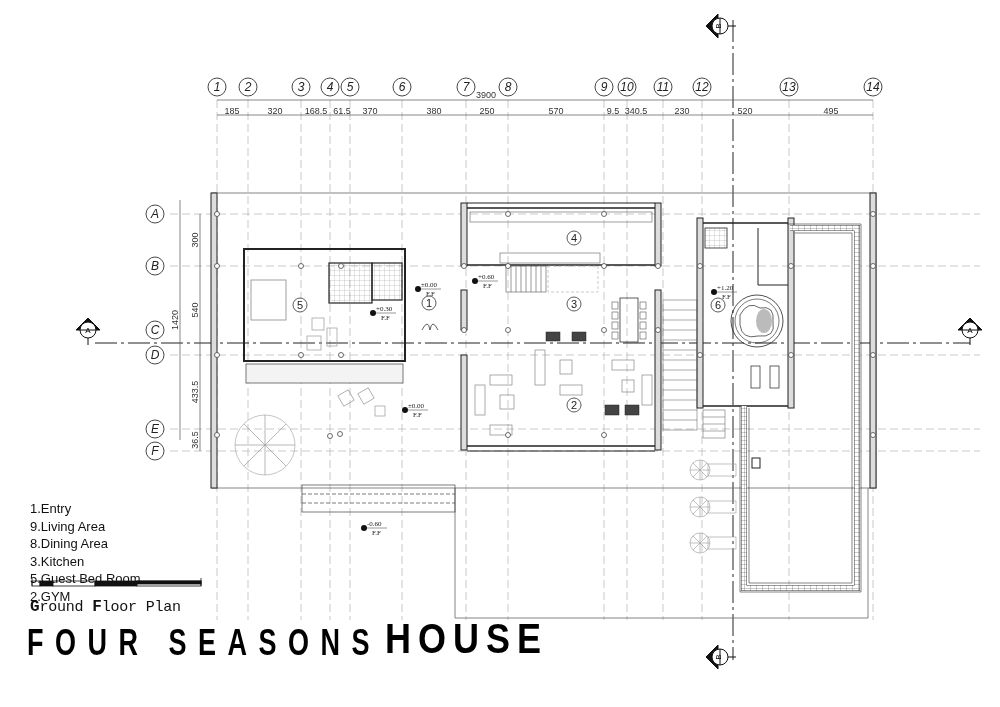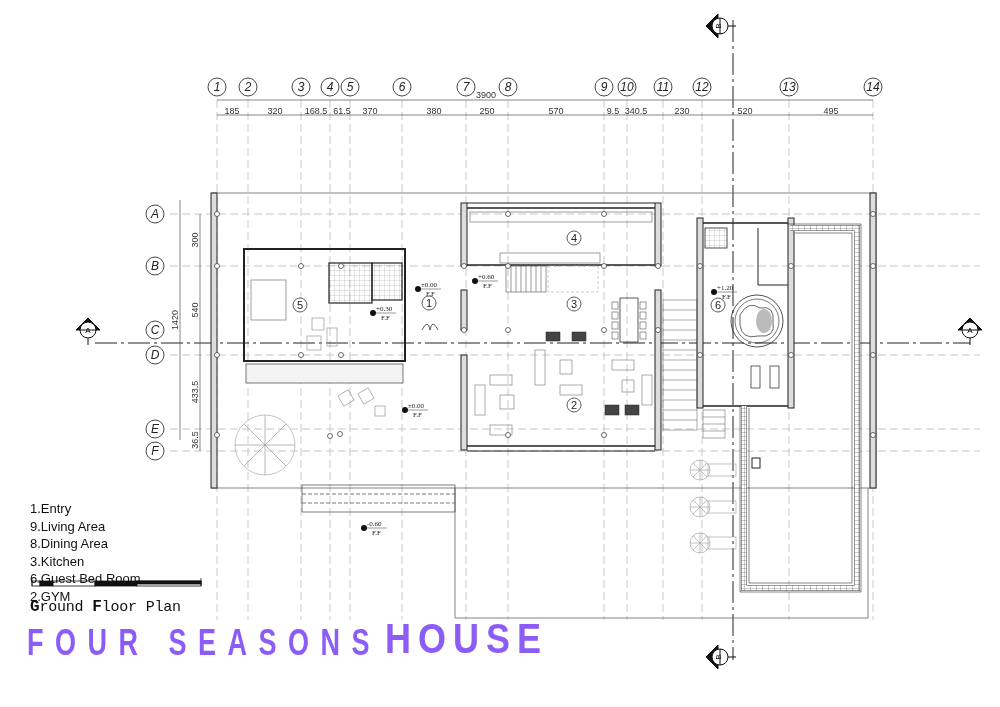--- a/index.html
+++ b/index.html
@@ -6,21 +6,21 @@
   body { width:1000px; height:707px; position:relative; overflow:hidden; font-family:"Liberation Sans", sans-serif; color:#111; }
   #plan { position:absolute; left:0; top:0; width:1000px; height:707px; }
   .grid-bubble text { font-family:"Liberation Sans", sans-serif; font-style:italic; font-size:12px; fill:#222; }
   .dim text { font-family:"Liberation Sans", sans-serif; font-size:9px; fill:#333; }
   .elev text { font-family:"Liberation Serif", serif; font-size:7px; fill:#222; }
   .room-num text { font-family:"Liberation Sans", sans-serif; font-size:11px; fill:#222; }
   .legend { position:absolute; left:30px; top:452px; font-family:"Liberation Sans", sans-serif; font-size:13px; line-height:17.5px; color:#111;margin-top:48px; }
   .legend div { white-space:nowrap; }
   .subtitle { position:absolute; left:30px; top:598px; font-family:Liberation Mono, monospace; font-size:15px; color:#111; letter-spacing:-0.2px; }
   .subtitle .cap { font-weight:bold; font-size:16px; }
-  .title { position:absolute; left:27px; top:620px; height:44px; display:flex; align-items:flex-end; font-family:"Liberation Sans", sans-serif; font-weight:bold; color:#8b5cf6; white-space:nowrap; }
+  .title { position:absolute; left:27px; top:620px; height:44px; display:flex; align-items:flex-end; font-family:"Liberation Sans", sans-serif; font-weight:bold; color:#000000; white-space:nowrap; }
   .title .t1 { font-size:27px; letter-spacing:11.5px; transform:scaleY(1.35); transform-origin:bottom; display:inline-block; }
   .title .t2 { font-size:36px; letter-spacing:7px; transform:scaleY(1.2); transform-origin:bottom; display:inline-block; margin-left:4px; }
 </style>
 </head>
 <body>
 
 <svg id="plan" viewBox="0 0 1000 707" xmlns="http://www.w3.org/2000/svg">
   <defs>
     <pattern id="tile" width="5" height="5" patternUnits="userSpaceOnUse">
       <path d="M0 0H5V5" fill="none" stroke="#999" stroke-width="0.5"></path>
@@ -482,21 +482,21 @@
     <line x1="32" y1="578" x2="32" y2="586"></line>
     <line x1="201" y1="578" x2="201" y2="586"></line>
   </g>
 </svg>
 
 <div class="legend">
   <div>1.Entry</div>
   <div>9.Living Area</div>
   <div>8.Dining Area</div>
   <div>3.Kitchen</div>
-  <div>6.Guest Bed Room</div>
+  <div>5.Guest Bed Room</div>
   <div>2.GYM</div>
 </div>
 
 <div class="subtitle"><span class="cap">G</span><span>round </span><span class="cap">F</span><span>loor Plan</span></div>
 
 <div class="title">
   <span class="t1">FOUR SEASONS</span>
   <span class="t2">HOUSE</span>
 </div>
 

